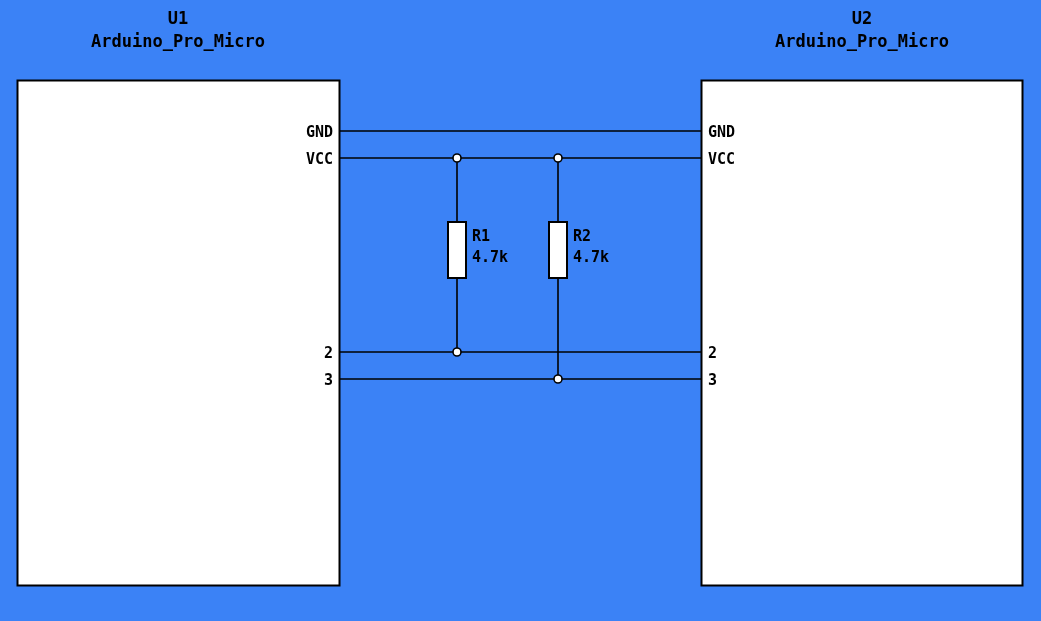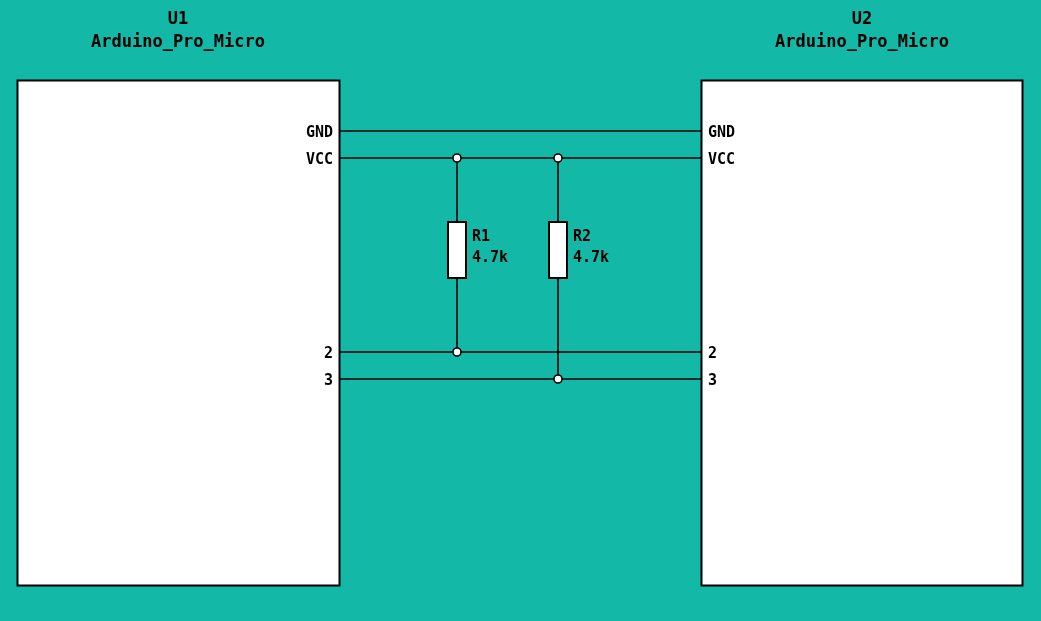--- a/index.html
+++ b/index.html
@@ -7,21 +7,21 @@
     padding: 0;
     background: #ffffff;
     width: 1041px;
     height: 621px;
     overflow: hidden;
   }
   .canvas {
     position: relative;
     width: 1041px;
     height: 621px;
-    background: #14b8a6;
+    background: #3b82f6;
   }
   svg {
     display: block;
   }
   .sym-text {
     font-family: "DejaVu Sans Mono", monospace;
     font-weight: bold;
     font-size: 17px;
     fill: #000000;
   }

